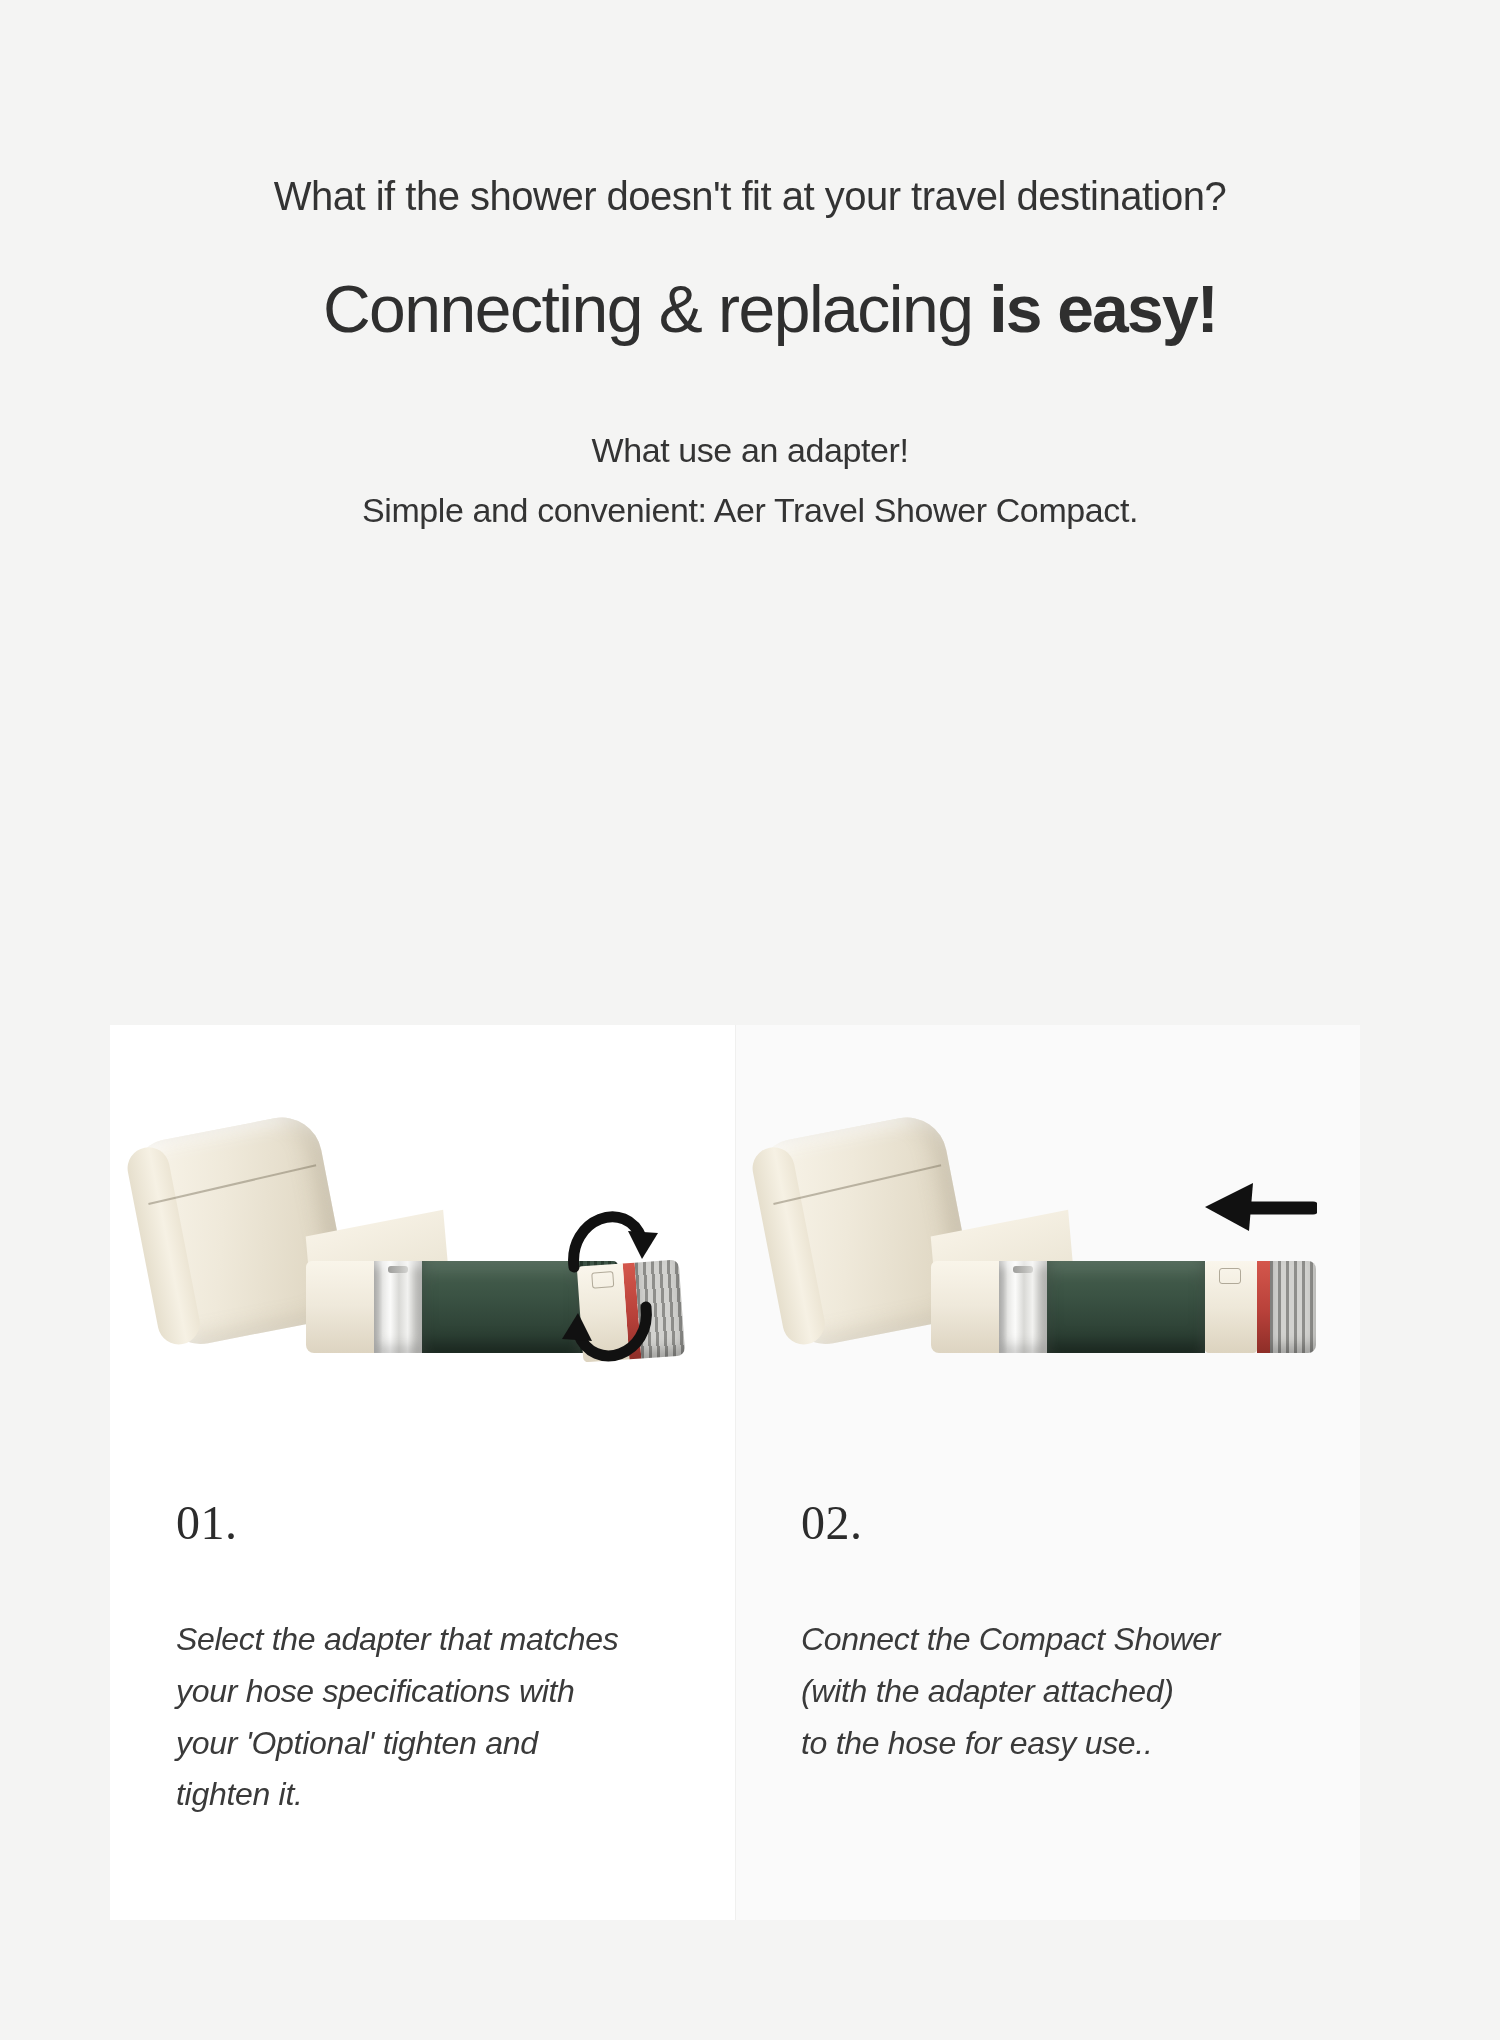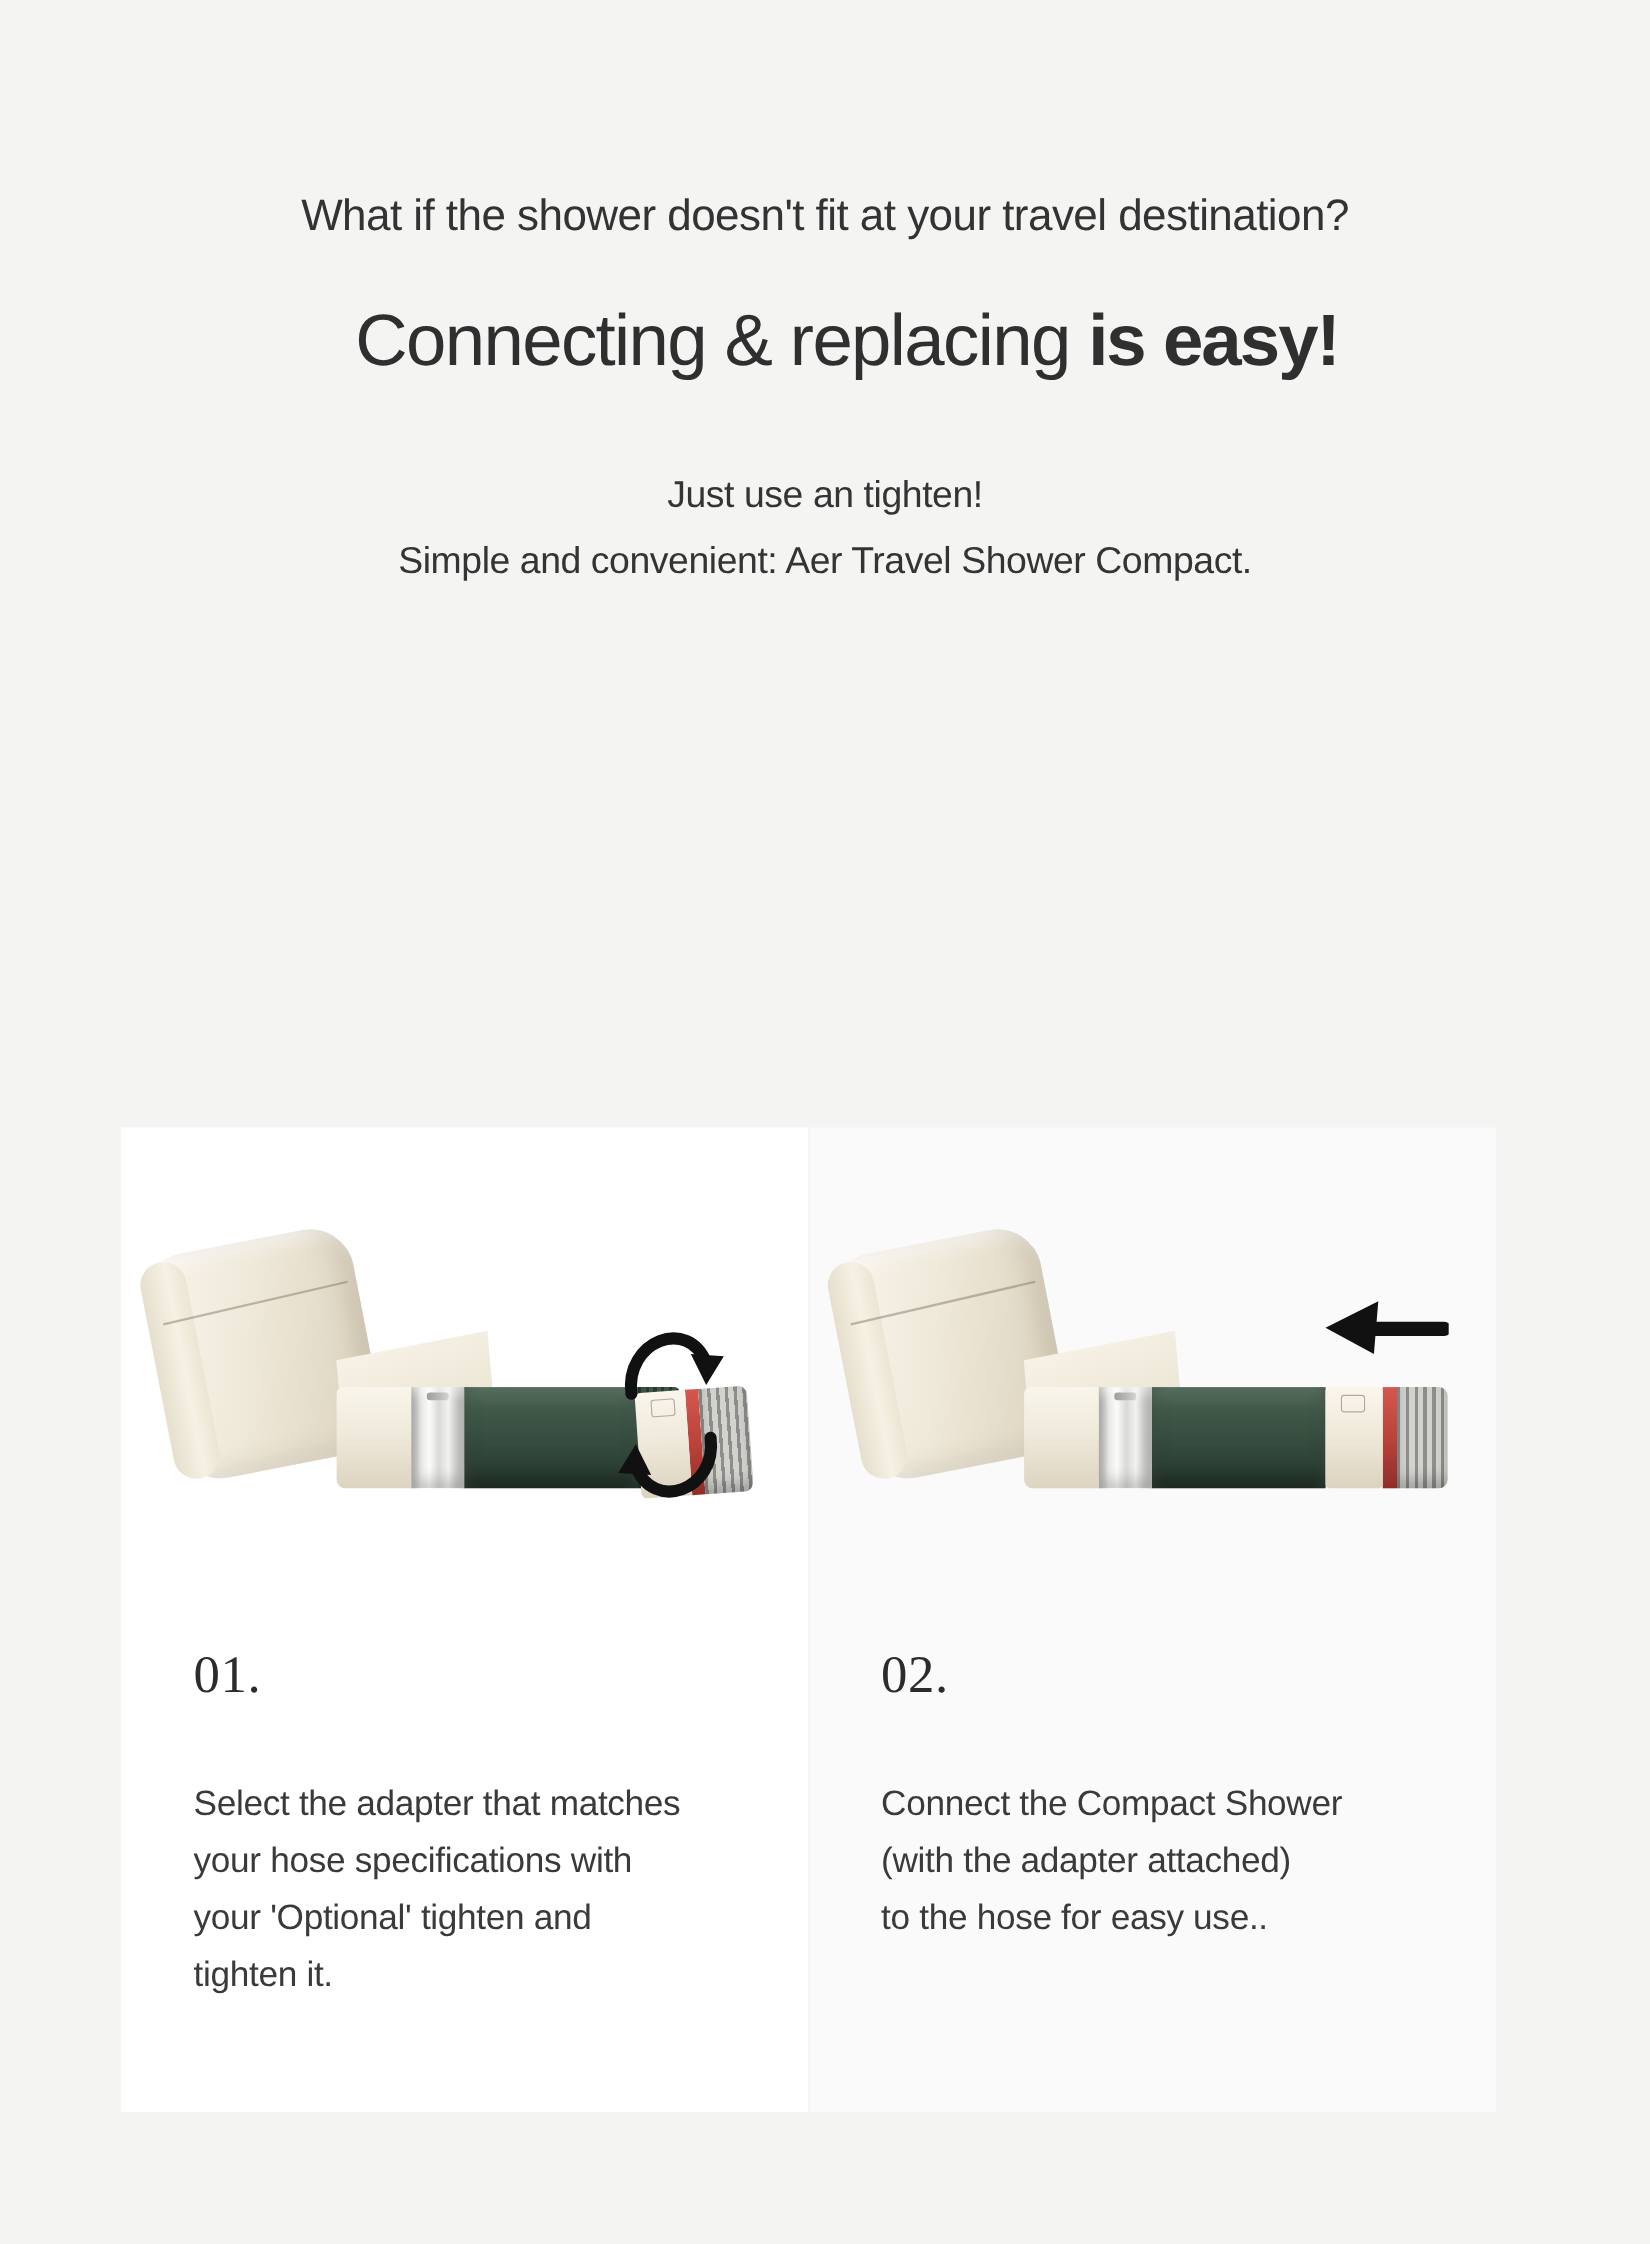--- a/index.html
+++ b/index.html
@@ -268,34 +268,34 @@
     letter-spacing:0.5px;
     margin-bottom:64px;
   }
   .step-text {
     font-size:32px;
     line-height:1.62;
     color:#3a3a3a;
     letter-spacing:-0.3px;
     font-weight:400;
   }
-  .step-text .line { display:block; }
+  .step-text .line { display:block;font-style:italic; }
 </style>
 </head>
 <body>
 
 <div class="page">
 
   <div class="hero">
     <div class="hero-eyebrow">What if the shower doesn't fit at your travel destination?</div>
 
     <h1 class="hero-title"><span>Connecting &amp; replacing </span><span class="accent">is easy!</span></h1>
 
     <div class="hero-sub">
-      <span class="line">Just use an tighten!</span>
+      <span class="line">What use an adapter!</span>
       <span class="line">Simple and convenient: Aer Travel Shower Compact.</span>
     </div>
   </div>
 
 
   <div class="steps">
 
     <div class="step one">
 
       <div class="stage">

